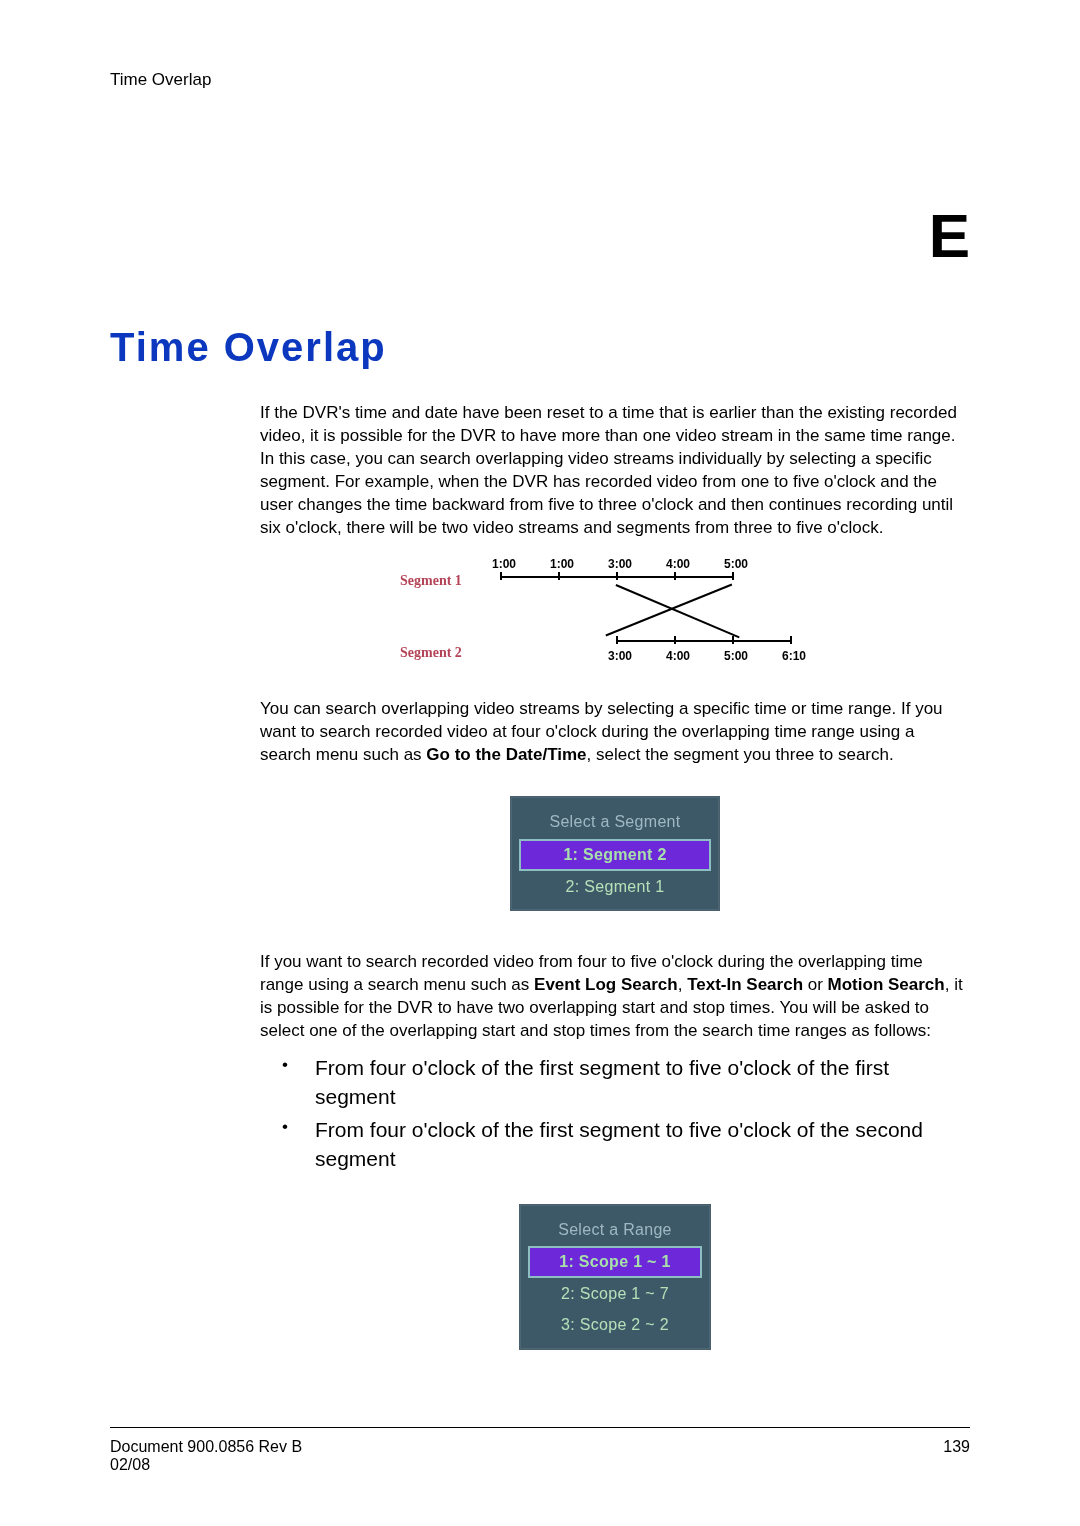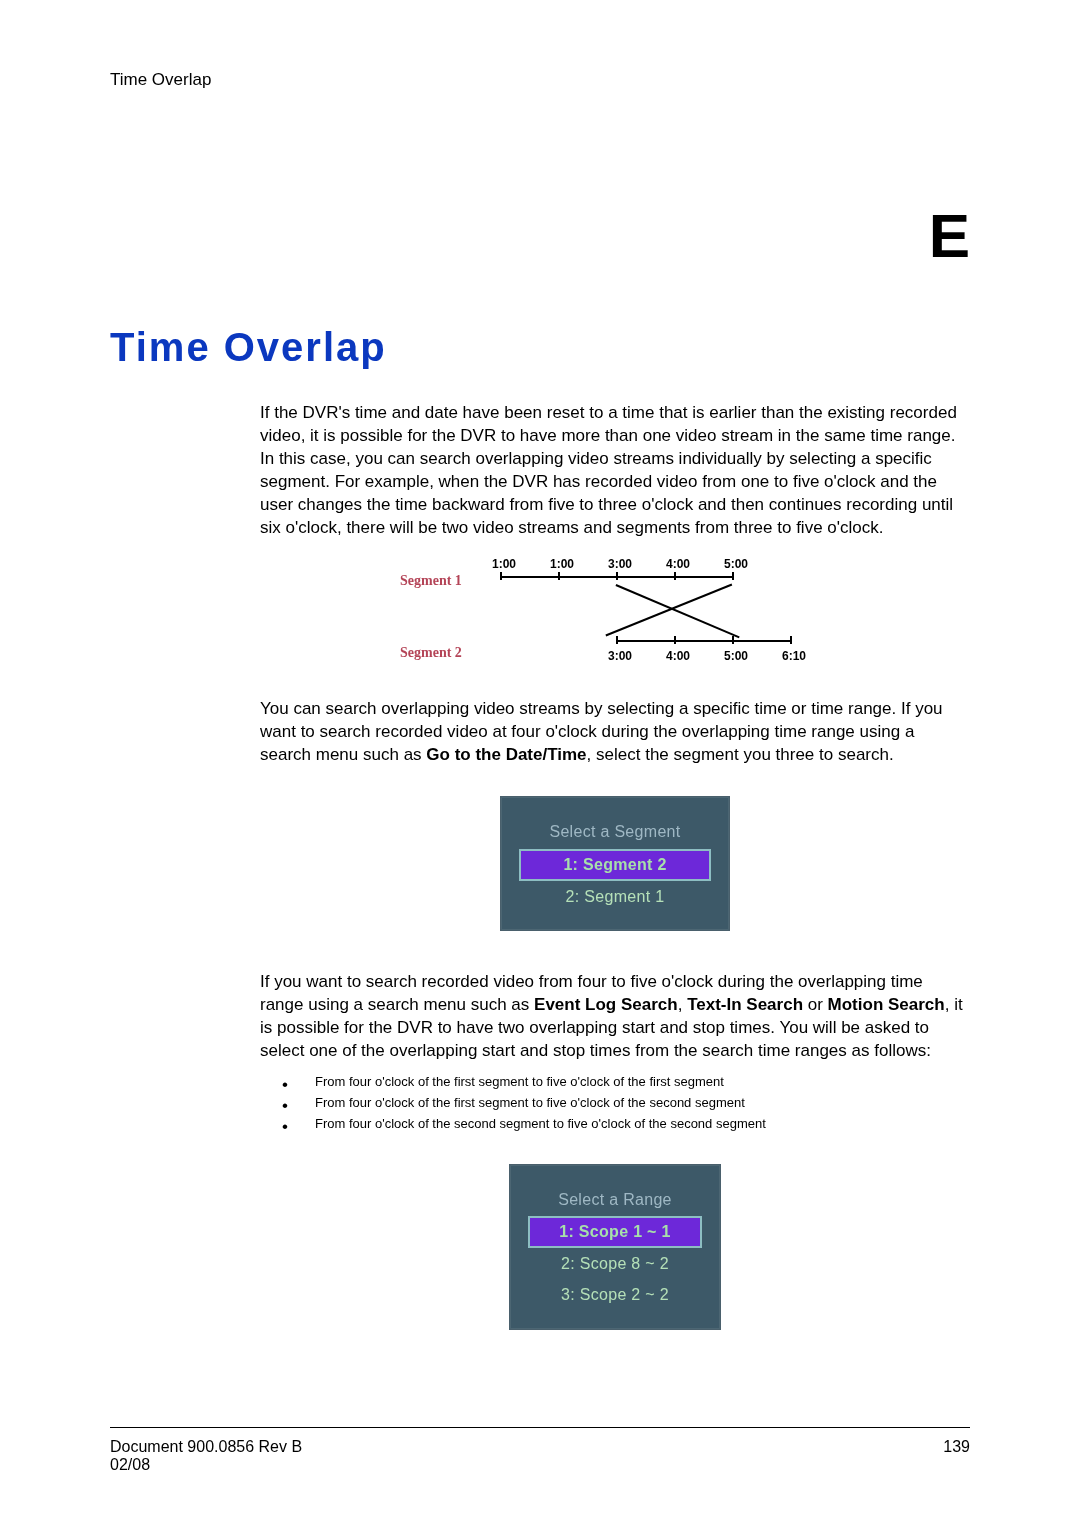--- a/index.html
+++ b/index.html
@@ -58,21 +58,21 @@
   .timeline-area { position: relative; flex: 1; height: 44px; }
   .tick-labels { display: flex; font-size: 12px; font-weight: bold; color: #000; filter: blur(0.4px); }
   .tick-labels span { width: 58px; text-align: left; }
   .tl-line { position:absolute; height:2px; background:#000; }
   .tl-tick { position:absolute; width:2px; height:8px; background:#000; }
   .tl-diag { position:absolute; height:1.5px; background:#000; transform-origin:left center; }
   .dialog-box {
     display: inline-block;
     border: 1px solid rgba(80,100,110,0.7);
     background: #3d5968;
-    padding: 18px;
+    padding: 8px;
     margin: 10px 0 18px 0;
     box-shadow: inset 0 0 0 1px rgba(255,255,255,0.08);
   }
   .dialog-title {
     color: #9fb8c4;
     font-size: 16px;
     padding: 6px 30px;
     letter-spacing: 0.3px;
     filter: blur(0.3px);
   }
@@ -91,21 +91,21 @@
     padding: 3px 28px;
   }
   ul.bullets {
     list-style: none;
     margin: 8px 0 10px 0;
   }
   ul.bullets li {
     position: relative;
     padding-left: 55px;
     margin-bottom: 3px;
-    font-size: 13px;
+    font-size: 21px;
     line-height: 1.4;
   }
   ul.bullets li::before {
     content: "•";
     position: absolute;
     left: 22px;
     top: 0;
     font-size: 17px;
   }
   .footer-area {
@@ -196,28 +196,27 @@
     </div>
   </div>
 
   <p class="para">
     <span>If you want to search recorded video from four to five o'clock during the overlapping time range using a search menu such as </span><b>Event Log Search</b><span>, </span><b>Text-In Search</b><span> or </span><b>Motion Search</b><span>, it is possible for the DVR to have two overlapping start and stop times. You will be asked to select one of the overlapping start and stop times from the search time ranges as follows:</span>
   </p>
 
   <ul class="bullets">
     <li>From four o'clock of the first segment to five o'clock of the first segment</li>
     <li>From four o'clock of the first segment to five o'clock of the second segment</li>
-    <li>From four o'clock of the second segment to five o'clock of the second segment</li>
   </ul>
 
   <div class="figure-wrap">
     <div class="dialog-box">
       <div class="dialog-title">Select a Range</div>
       <div class="dialog-item selected">1: Scope 1 ~ 1</div>
-      <div class="dialog-item">2: Scope 8 ~ 2</div>
+      <div class="dialog-item">2: Scope 1 ~ 7</div>
       <div class="dialog-item">3: Scope 2 ~ 2</div>
     </div>
   </div>
 
 </div>
 
 <div class="footer-area">
   <hr class="footer-rule">
   <div class="footer-row">
     <div>

